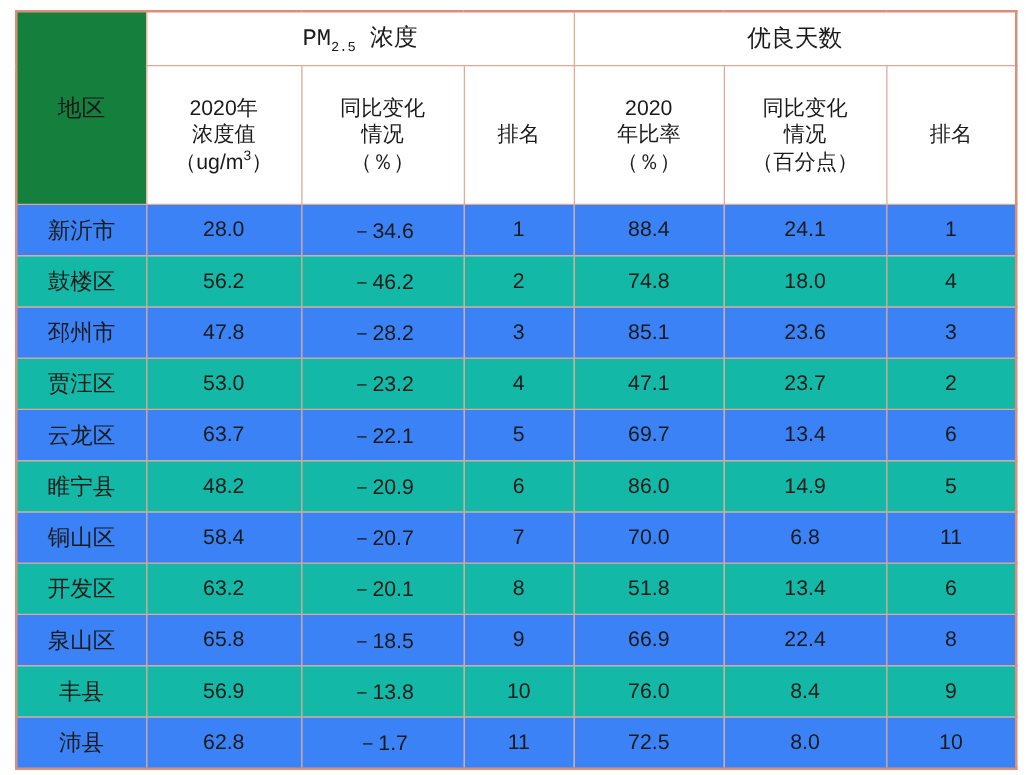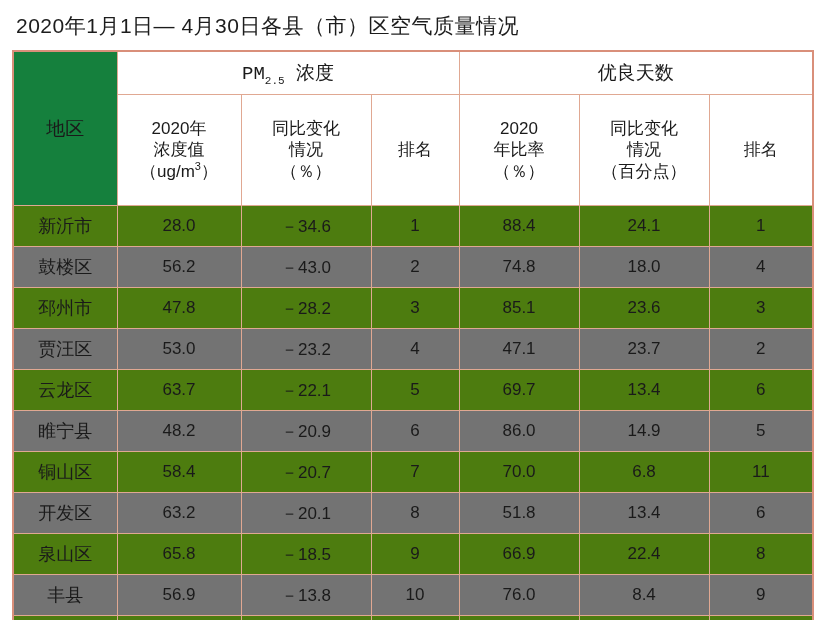--- a/index.html
+++ b/index.html
@@ -76,36 +76,35 @@
   }
   .sup {
     font-size: 11px;
     vertical-align: super;
   }
   tbody td {
     height: 38px;
     font-size: 17px;
   }
   tbody tr.odd td {
-    background: #4d7c0f;
+    background: #3b82f6;
   }
   tbody tr.even td {
-    background: #737373;
+    background: #14b8a6;
     margin-top: 20px;
   }
   tbody td.region {
     font-size: 18px;
   }
 </style>
 </head>
 <body>
 
 <div class="page">
 
-  <div class="doc-title">2020年1月1日— 4月30日各县（市）区空气质量情况</div>
 
   <table class="air-table">
     <colgroup>
       <col class="c-region">
       <col class="c-pmval">
       <col class="c-pmchg">
       <col class="c-pmrank">
       <col class="c-gdval">
       <col class="c-gdchg">
       <col class="c-gdrank">
@@ -157,21 +156,21 @@
           <td>28.0</td>
           <td>－34.6</td>
           <td>1</td>
           <td>88.4</td>
           <td>24.1</td>
           <td>1</td>
         </tr>
         <tr class="even">
           <td class="region">鼓楼区</td>
           <td>56.2</td>
-          <td>－43.0</td>
+          <td>－46.2</td>
           <td>2</td>
           <td>74.8</td>
           <td>18.0</td>
           <td>4</td>
         </tr>
         <tr class="odd">
           <td class="region">邳州市</td>
           <td>47.8</td>
           <td>－28.2</td>
           <td>3</td>

